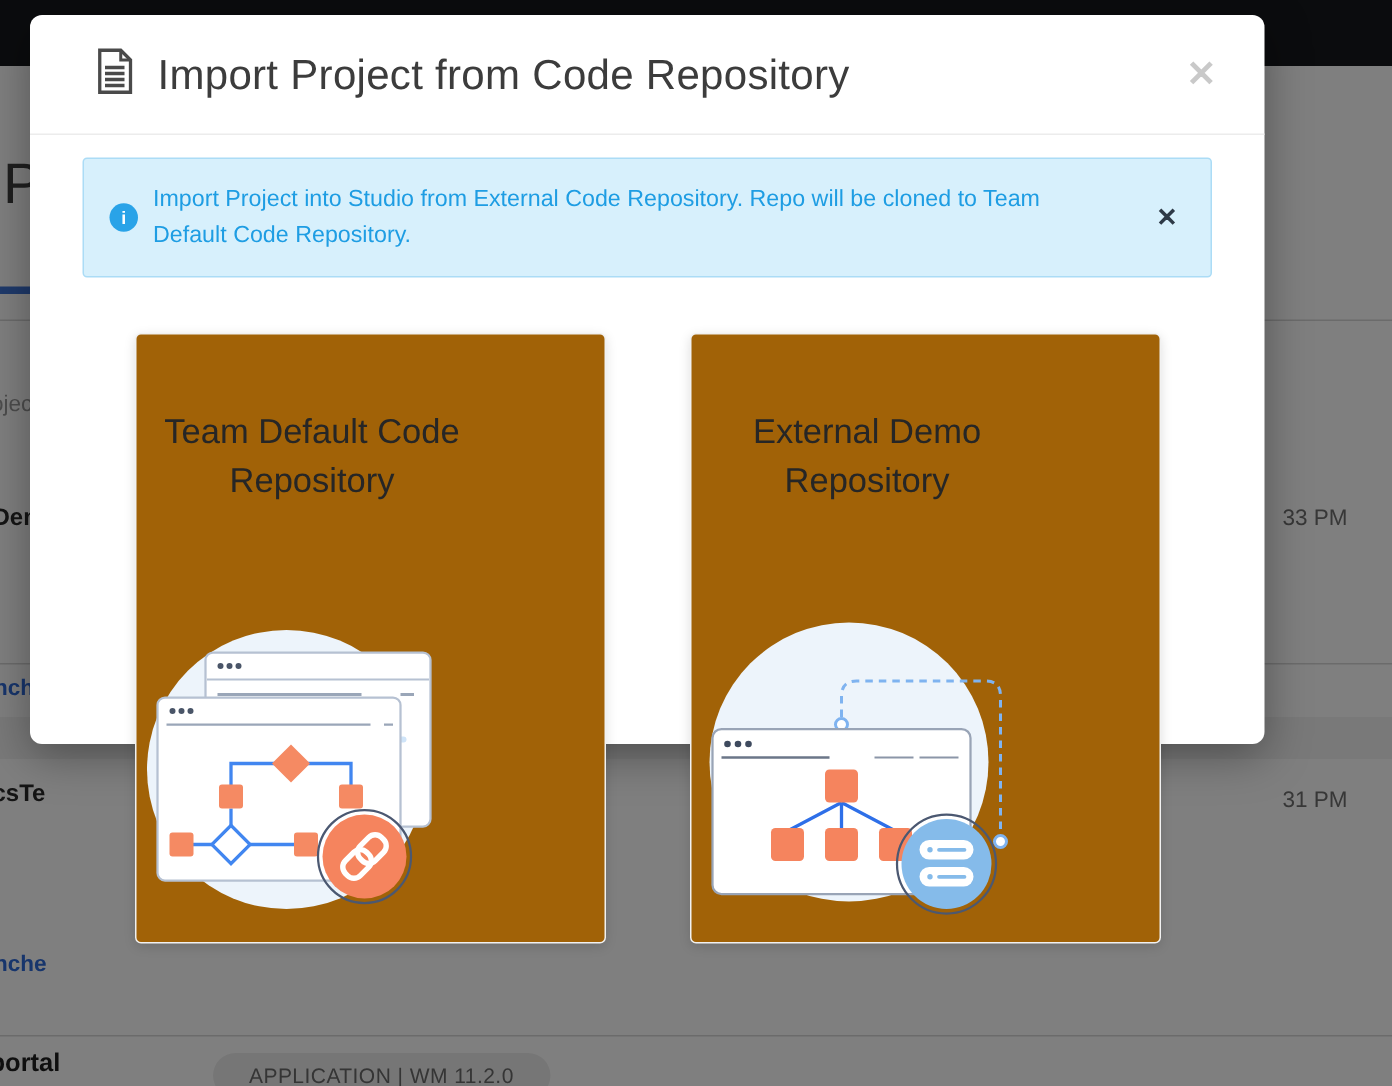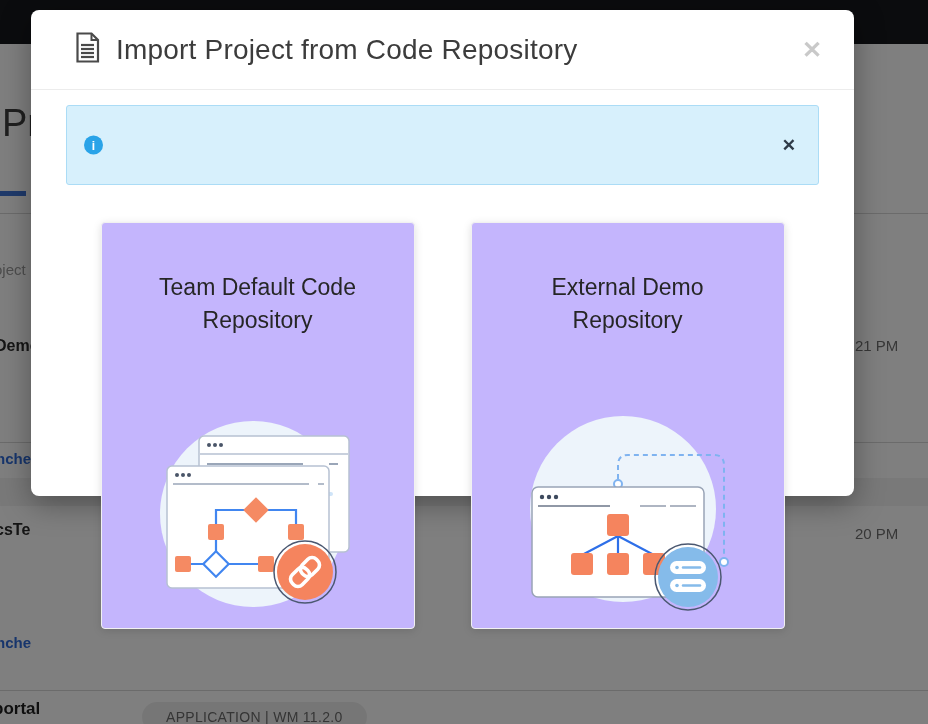--- a/index.html
+++ b/index.html
@@ -24,63 +24,63 @@
   .frag-time1 { top:337px; } .frag-time2 { top:525px; }
   .frag-footer-name { left:-7px; top:699px; font-size:17px; font-weight:bold; color:#1f1f1f; }
   .footer-badge { position:absolute; left:142px; top:702px; height:30px; line-height:30px;
                   padding:0 24px; background:#ededed; border-radius:15px; font-size:14px;
                   color:#6b6b6b; letter-spacing:.3px; white-space:nowrap; }
   .footer-created { position:absolute; right:28px; top:703px; font-size:15px; color:#6f6f6f; white-space:nowrap; }
 
   .overlay { position:absolute; inset:0; background:rgba(0,0,0,0.5); }
 
   
-  .modal { position:absolute; left:31px; top:10px; width:823px; height:486px; background:#fff;
+  .modal { position:absolute; left:20px; top:10px; width:823px; height:486px; background:#fff;
            border-radius:8px; box-shadow:0 8px 30px rgba(0,0,0,0.35); }
   .modal-header { position:relative; display:flex; align-items:center; height:80px;
                   padding:0 44px; border-bottom:1px solid #ececec; }
   .modal-title { font-size:28px; color:#3c3c3c; margin-left:16px; font-weight:400; letter-spacing:.2px; }
   .modal-close { position:absolute; right:32px; top:28px; font-size:24px; color:#c9c9c9;
                  font-weight:bold; cursor:pointer; line-height:1; }
 
   .alert { position:relative; margin:15px 35px 0; background:#d7f0fc; border:1px solid #abdcf6;
            border-radius:3px; padding:15px 90px 15px 46px; min-height:80px; }
   .alert-icon { position:absolute; left:17px; top:50%; transform:translateY(-50%);
                 width:19px; height:19px; border-radius:50%; background:#29a3e8; color:#fff;
                 font-size:12px; font-weight:bold; display:flex; align-items:center; justify-content:center; }
   .alert-text { color:#1e9de3; font-size:15.5px; line-height:24px; max-width:645px; }
   .alert-close { position:absolute; right:22px; top:50%; transform:translateY(-50%);
                  color:#2e3a47; font-size:17px; font-weight:bold; cursor:pointer; line-height:1; }
 
   .cards { display:flex; justify-content:center; gap:56px; margin-top:37px; }
-  .card { width:314px; height:407px; background:#c4b5fd; border-radius:4px;
+  .card { width:314px; height:407px; background:#a16207; border-radius:4px;
           border:1px solid #f1f1f1;
           box-shadow:0 2px 8px rgba(0,0,0,0.13);
-          display:flex; flex-direction:column; align-items:center;
+          display:flex; flex-direction:column; 
           padding:48px 0 10px; cursor:pointer; }
   .card-title { font-size:23px; line-height:33px; color:#262626; font-weight:500;
                 text-align:center; width:235px; }
   .card-illustration { margin-top:auto; }
 </style>
 </head>
 <body>
 
 <div class="bg">
   <div class="topbar"></div>
   <div class="bg-heading">Pro</div>
   <div class="tab-underline"></div>
   <div class="divider d1"></div>
   <div class="frag frag-input">oject</div>
   <div class="frag frag-name frag-demo">Demo</div>
-  <div class="frag frag-time frag-time1">21 PM</div>
+  <div class="frag frag-time frag-time1">33 PM</div>
   <div class="divider d2"></div>
   <div class="frag frag-link frag-link1">nche</div>
   <div class="stripe"></div>
   <div class="frag frag-name frag-cste">csTe</div>
-  <div class="frag frag-time frag-time2">20 PM</div>
+  <div class="frag frag-time frag-time2">31 PM</div>
   <div class="frag frag-link frag-link2">nche</div>
   <div class="divider d3"></div>
   <div class="frag frag-footer-name">portal</div>
   <div class="footer-badge">APPLICATION | WM 11.2.0</div>
 </div>
 
 <div class="overlay"></div>
 
 <div class="modal">
 
@@ -94,20 +94,21 @@
         <line x1="6" y1="21" x2="19" y2="21" stroke="#4a4a4a" stroke-width="2.2"></line>
         <line x1="6" y1="25" x2="19" y2="25" stroke="#4a4a4a" stroke-width="2.2"></line>
       </svg>
     </span>
     <h1 class="modal-title">Import Project from Code Repository</h1>
     <span class="modal-close">✕</span>
   </div>
 
   <div class="alert">
     <span class="alert-icon">i</span>
+    <div class="alert-text">Import Project into Studio from External Code Repository. Repo will be cloned to Team Default Code Repository.</div>
     <span class="alert-close">✕</span>
   </div>
 
   <div class="cards">
 
     <div class="card">
       <div class="card-title">Team Default Code Repository</div>
       <div class="card-illustration">
         <svg width="210" height="200" viewBox="0 0 210 200">
           <circle cx="100" cy="100" r="93" fill="#edf4fb"></circle>

